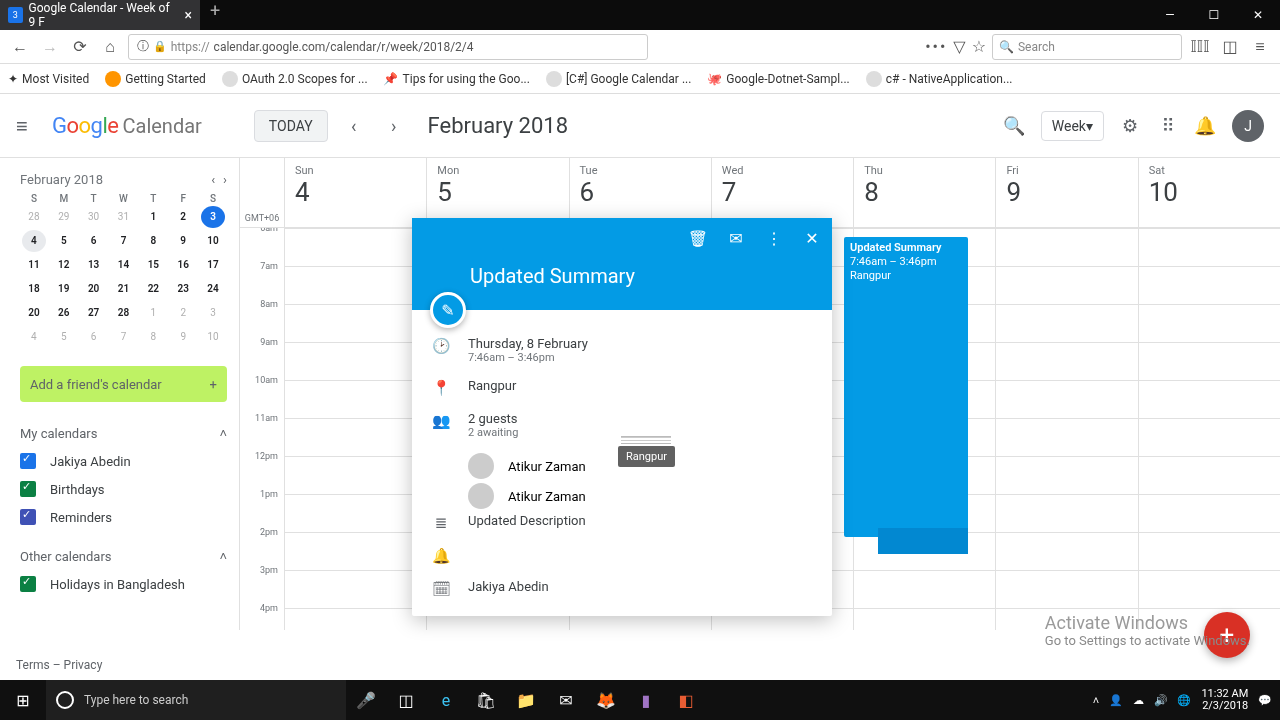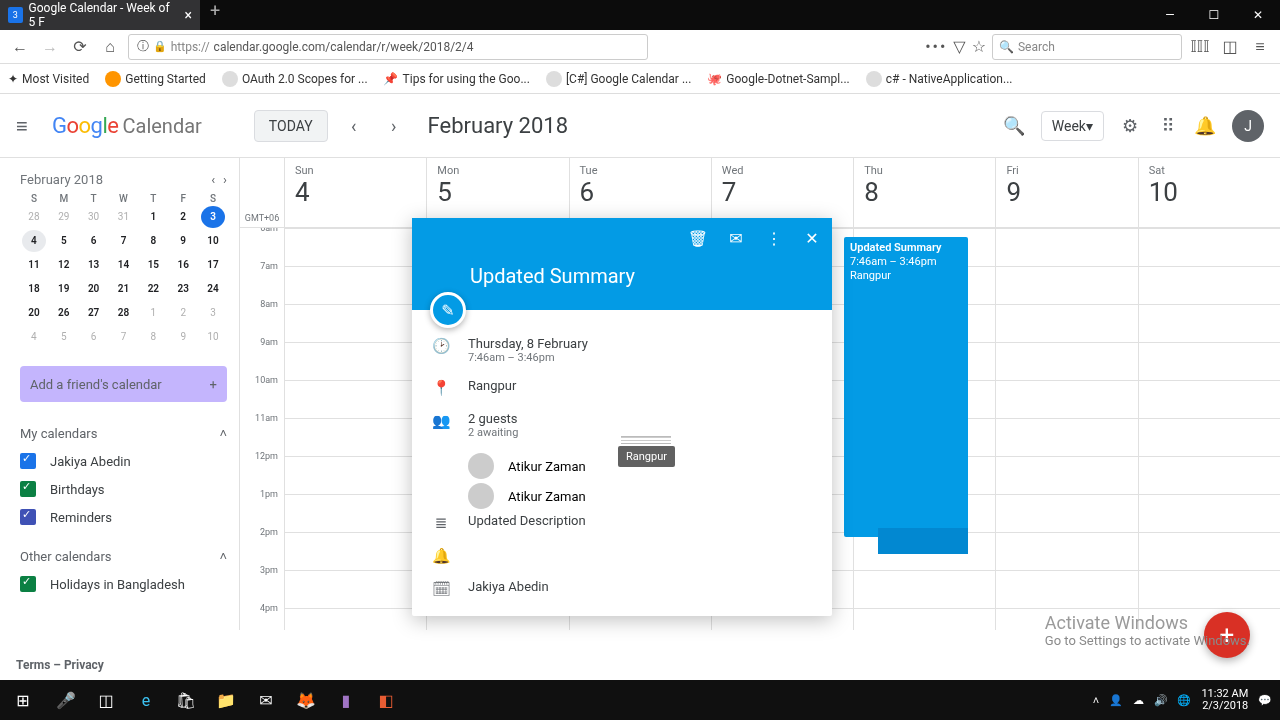--- a/index.html
+++ b/index.html
@@ -44,26 +44,26 @@
 .content { display:flex; height:472px; }
 .sidebar { width:240px; border-right:1px solid #e0e0e0; padding:8px 12px 0 20px; font-size:12px; color:#3c4043; overflow:hidden;}
 .mini-hdr{display:flex; align-items:center; justify-content:space-between; font-size:13px; color:#70757a; margin:6px 0;}
 .mini-arrows{display:flex; gap:8px; color:#5f6368;}
 .mini-grid{display:grid; grid-template-columns:repeat(7,1fr); gap:2px; font-size:10px; color:#70757a; text-align:center;}
 .mini-dow{font-weight:500;}
 .mini-d{width:24px; height:22px; line-height:22px; margin:auto; border-radius:50%; cursor:pointer;}
 .mini-d.cur{font-weight:600; color:#202124;}
 .mini-d.sel{background:#1a73e8; color:#fff;}
 .mini-d.today{background:#e8eaed; color:#202124;}
-.add-friend{margin-top:18px; background:#c4b5fd; border-radius:4px; height:36px; display:flex; align-items:center; justify-content:space-between; padding:0 10px; font-size:13px; color:#5f6368;}
+.add-friend{margin-top:18px; background:#bef264; border-radius:4px; height:36px; display:flex; align-items:center; justify-content:space-between; padding:0 10px; font-size:13px; color:#5f6368;}
 .section-hdr{margin-top:24px; display:flex; justify-content:space-between; align-items:center; color:#5f6368; font-size:13px; cursor:pointer;}
 .cal-item{display:flex; align-items:center; gap:14px; font-size:13px; color:#3c4043; margin-top:12px;}
 .chk{width:16px; height:16px; border-radius:2px; position:relative;}
 .chk::after{content:"✓"; color:#fff; font-size:11px; position:absolute; top:-1px; left:2px;}
-.footer-links{position:absolute; bottom:48px; left:16px; font-size:12px; color:#5f6368;font-weight:bold;}
+.footer-links{position:absolute; bottom:48px; left:16px; font-size:12px; color:#5f6368;}
 
 
 .grid{flex:1; display:flex; flex-direction:column; position:relative;}
 .dayhdr{display:flex; height:70px; border-bottom:1px solid #e0e0e0;}
 .gutter{width:44px; font-size:9px; color:#70757a; display:flex; align-items:flex-end; justify-content:center; padding-bottom:4px;}
 .daycol-h{flex:1; padding:6px 10px; border-left:1px solid #e0e0e0;}
 .dow{font-size:11px; color:#70757a;}
 .dnum{font-size:26px; color:#3c4043; font-weight:400;}
 .hours{flex:1; overflow:hidden; position:relative;}
 .hour-row{display:flex; height:38px;}
@@ -101,21 +101,21 @@
 .task-ico{width:40px; display:flex; align-items:center; justify-content:center; font-size:16px;}
 .task-right{margin-left:auto; display:flex; align-items:center; gap:10px; padding-right:8px; font-size:11px;}
 .clock{text-align:right; line-height:1.1;}
 </style>
 </head>
 <body>
 
 <div class="titlebar">
   <div class="tab">
     <span class="favicon">3</span>
-    <span>Google Calendar - Week of 5 F</span>
+    <span>Google Calendar - Week of 9 F</span>
     <span class="close">×</span>
   </div>
   <div class="newtab">+</div>
   <div class="win-controls">
     <div>—</div>
     <div>☐</div>
     <div>✕</div>
   </div>
 </div>
 
@@ -511,20 +511,24 @@
 
 <div class="activate">
   <div class="h">Activate Windows</div>
   <div>Go to Settings to activate Windows.</div>
 </div>
 
 <div class="fab">+</div>
 
 <div class="taskbar">
   <div class="start">⊞</div>
+  <div class="cortana">
+    <span class="circ"></span>
+    <span>Type here to search</span>
+  </div>
   <div class="task-ico">🎤</div>
   <div class="task-ico">◫</div>
   <div class="task-ico" style="color:#3cc1f0">e</div>
   <div class="task-ico">🛍</div>
   <div class="task-ico">📁</div>
   <div class="task-ico">✉</div>
   <div class="task-ico" style="color:#ff9500">🦊</div>
   <div class="task-ico" style="color:#a074c4">▮</div>
   <div class="task-ico" style="color:#e85c33">◧</div>
   <div class="task-right">

